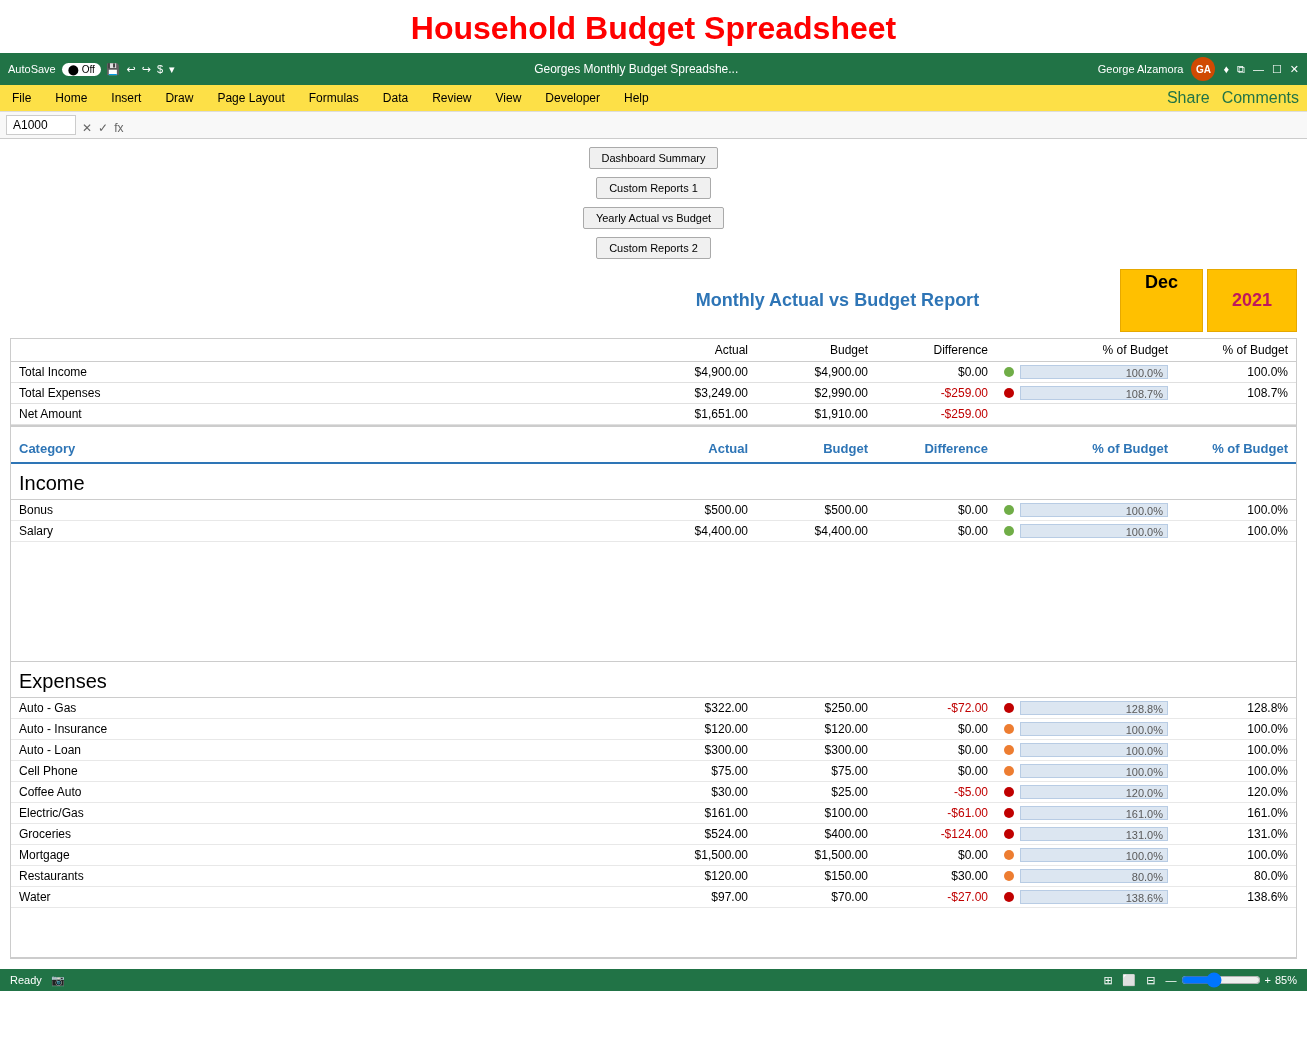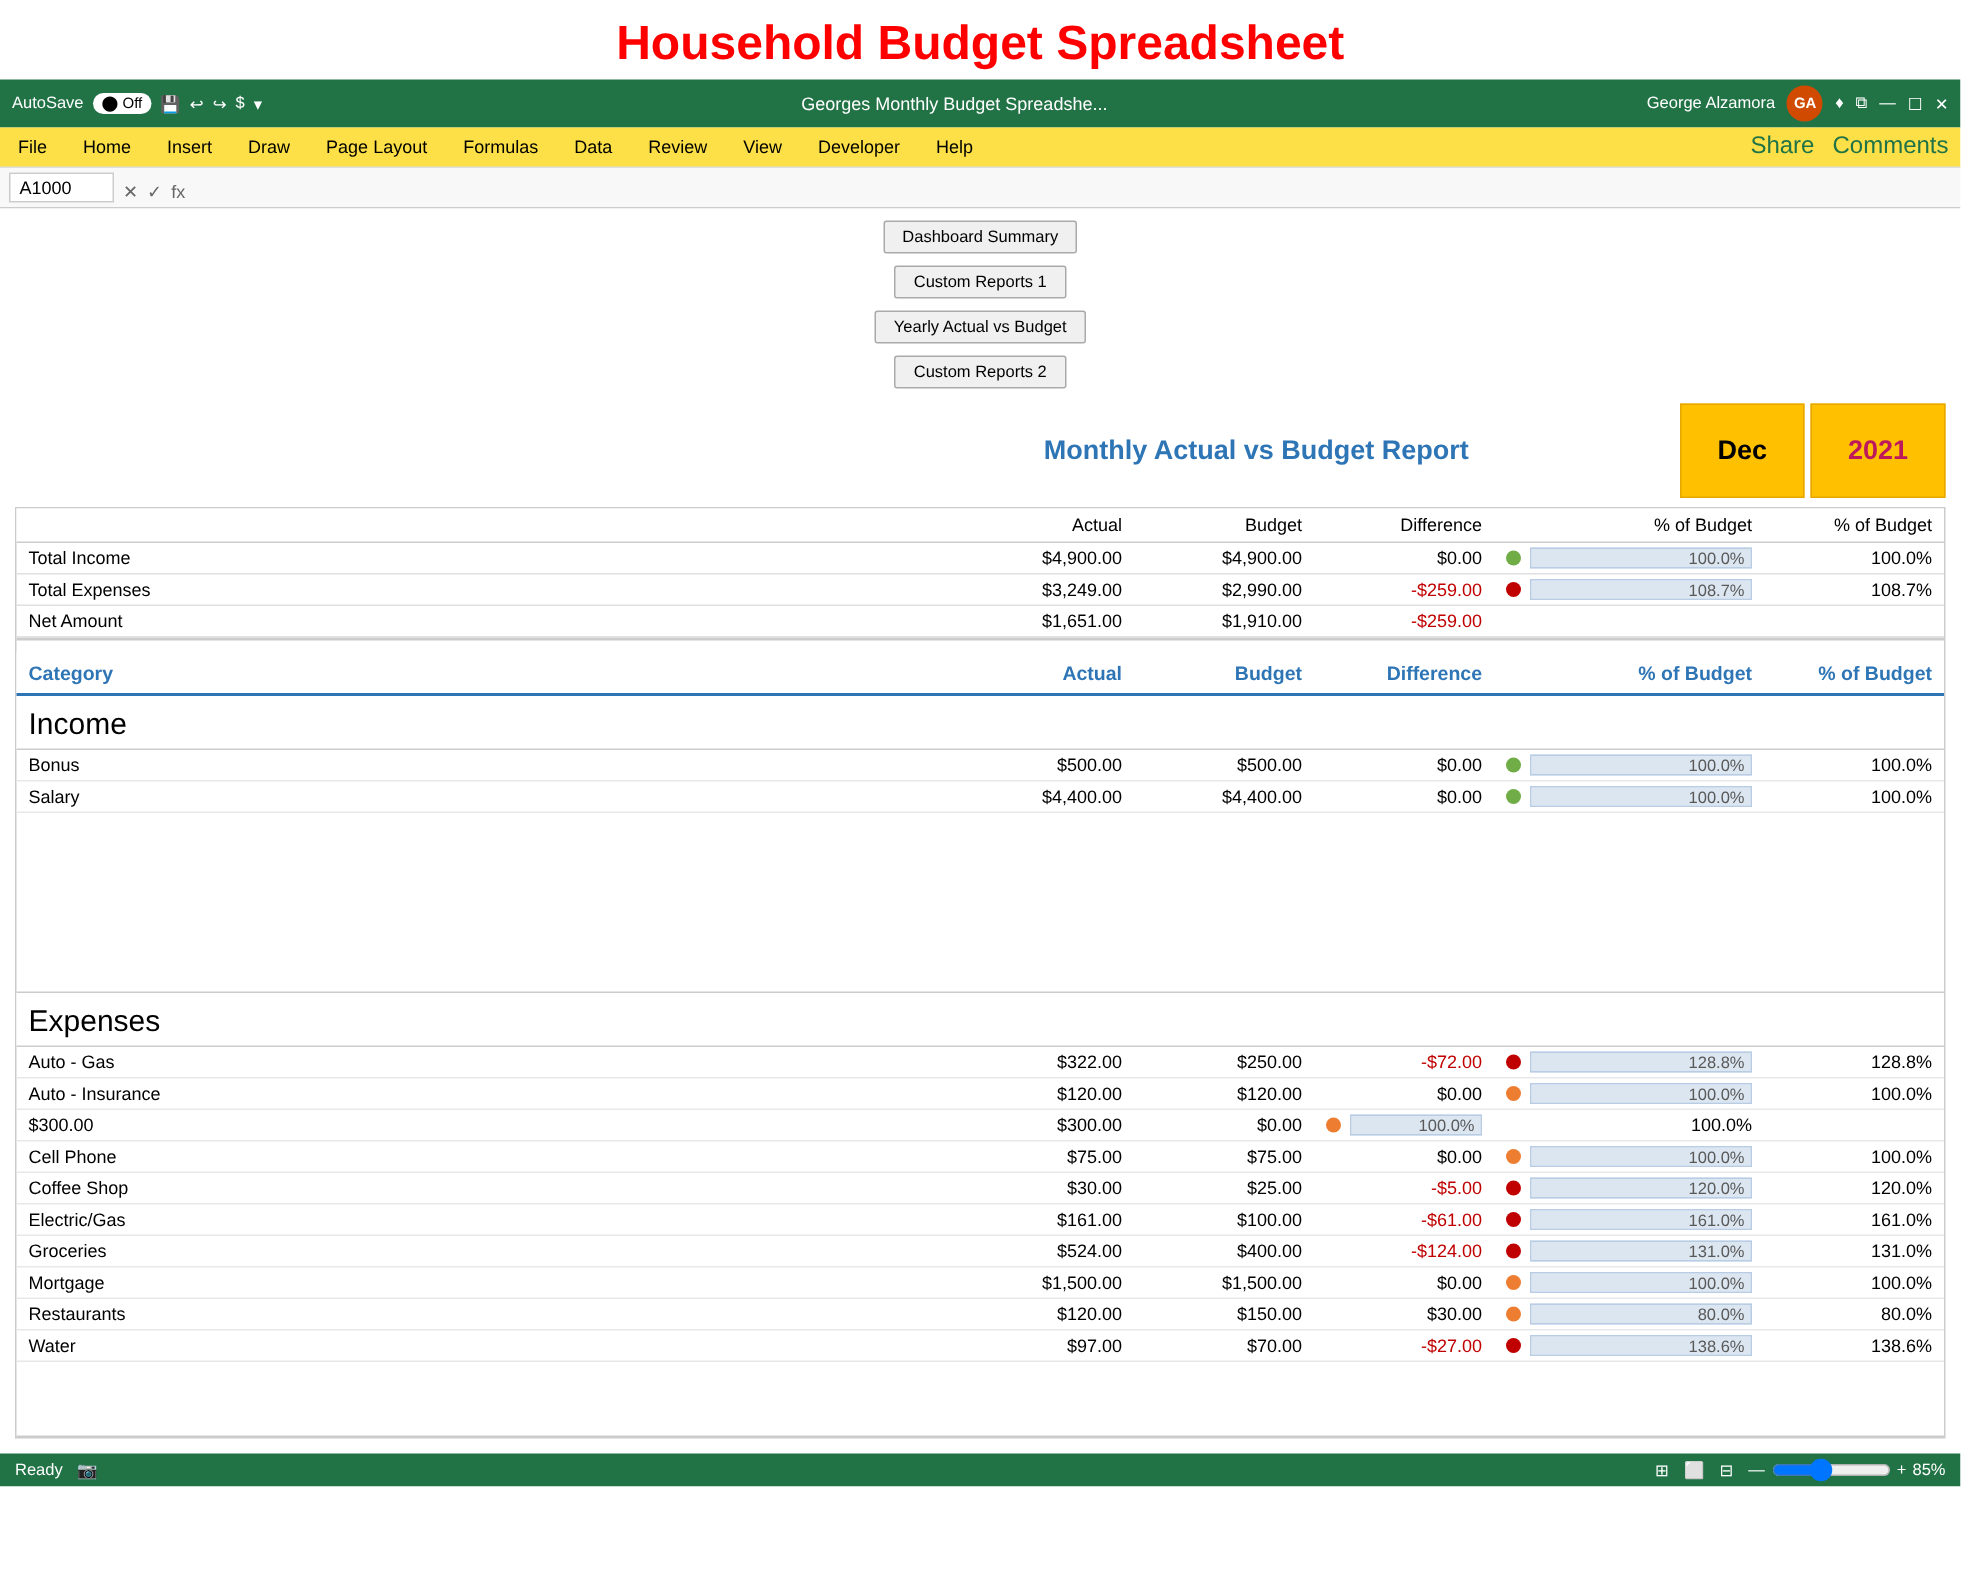--- a/index.html
+++ b/index.html
@@ -89,21 +89,21 @@
       text-align: center;
       color: #2e75b6;
       font-size: 18px;
       font-weight: bold;
     }
     .month-badge {
       background: #ffc000;
       color: #000;
       font-size: 18px;
       font-weight: bold;
-      padding: 20px 24px;
+      padding: 2px 24px;
       border: 1px solid #e6a800;
     }
     .year-badge {
       background: #ffc000;
       color: #be185d;
       font-size: 18px;
       font-weight: bold;
       padding: 20px 24px;
       border: 1px solid #e6a800;
     }
@@ -433,20 +433,21 @@
         <span class="dot dot-orange"></span>
         <div class="progress-bar-bg">
           <div class="progress-bar-fill" style="width:100%"></div>
           <span class="progress-label">100.0%</span>
         </div>
       </div>
       <div class="data-cell">100.0%</div>
     </div>
 
     <div class="data-row">
+      <div class="data-cell">Auto - Loan</div>
       <div class="data-cell">$300.00</div>
       <div class="data-cell">$300.00</div>
       <div class="data-cell">$0.00</div>
       <div class="progress-cell">
         <span class="dot dot-orange"></span>
         <div class="progress-bar-bg">
           <div class="progress-bar-fill" style="width:100%"></div>
           <span class="progress-label">100.0%</span>
         </div>
       </div>
@@ -462,21 +463,21 @@
         <span class="dot dot-orange"></span>
         <div class="progress-bar-bg">
           <div class="progress-bar-fill" style="width:100%"></div>
           <span class="progress-label">100.0%</span>
         </div>
       </div>
       <div class="data-cell">100.0%</div>
     </div>
 
     <div class="data-row">
-      <div class="data-cell">Coffee Shop</div>
+      <div class="data-cell">Coffee Auto</div>
       <div class="data-cell">$30.00</div>
       <div class="data-cell">$25.00</div>
       <div class="data-cell neg">-$5.00</div>
       <div class="progress-cell">
         <span class="dot dot-red"></span>
         <div class="progress-bar-bg">
           <div class="progress-bar-fill" style="width:100%"></div>
           <span class="progress-label">120.0%</span>
         </div>
       </div>

